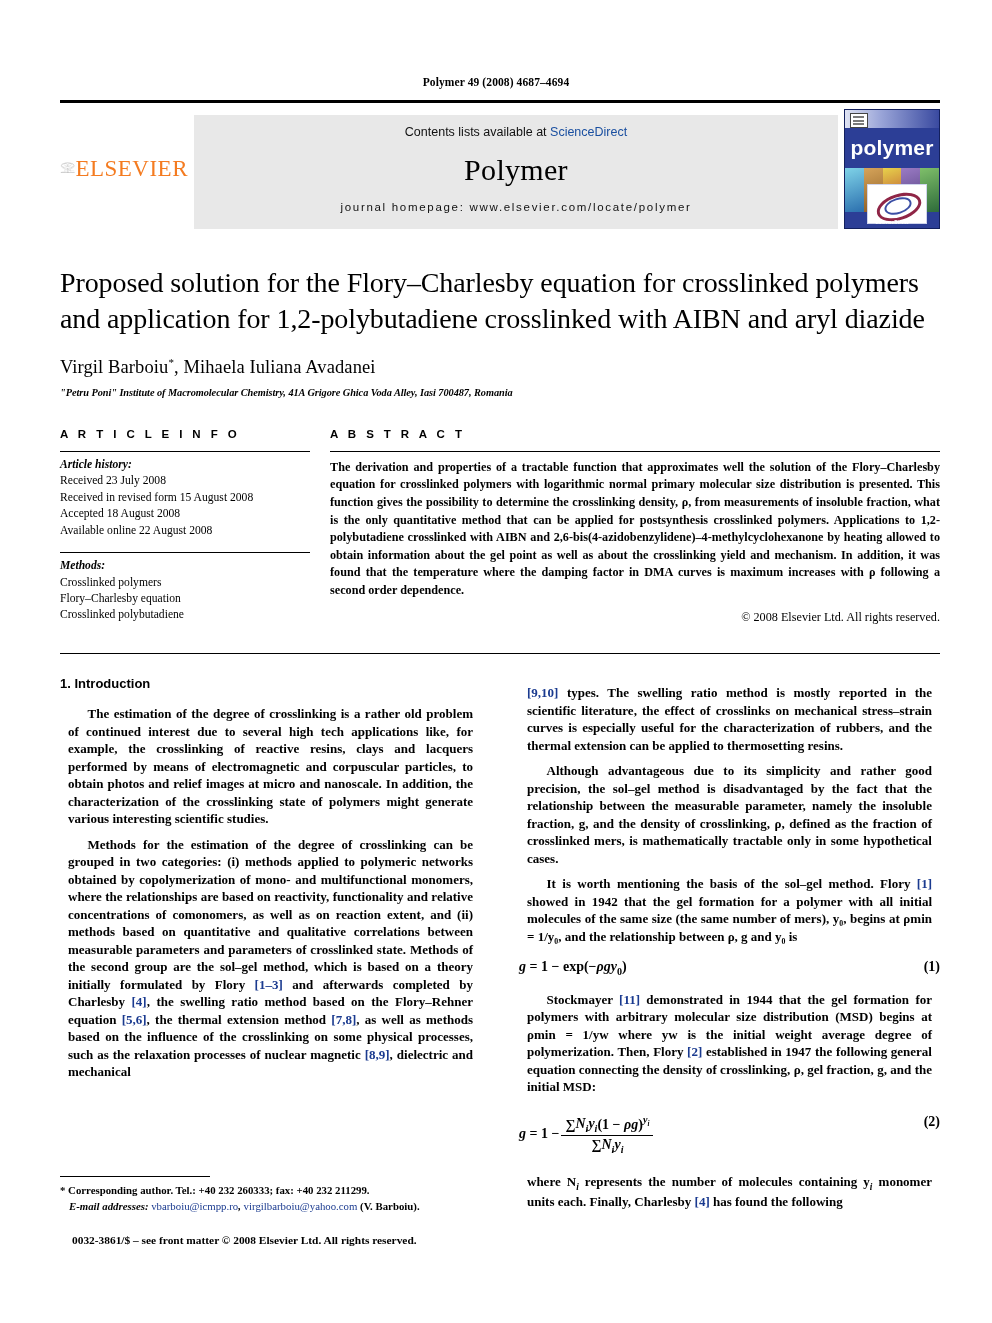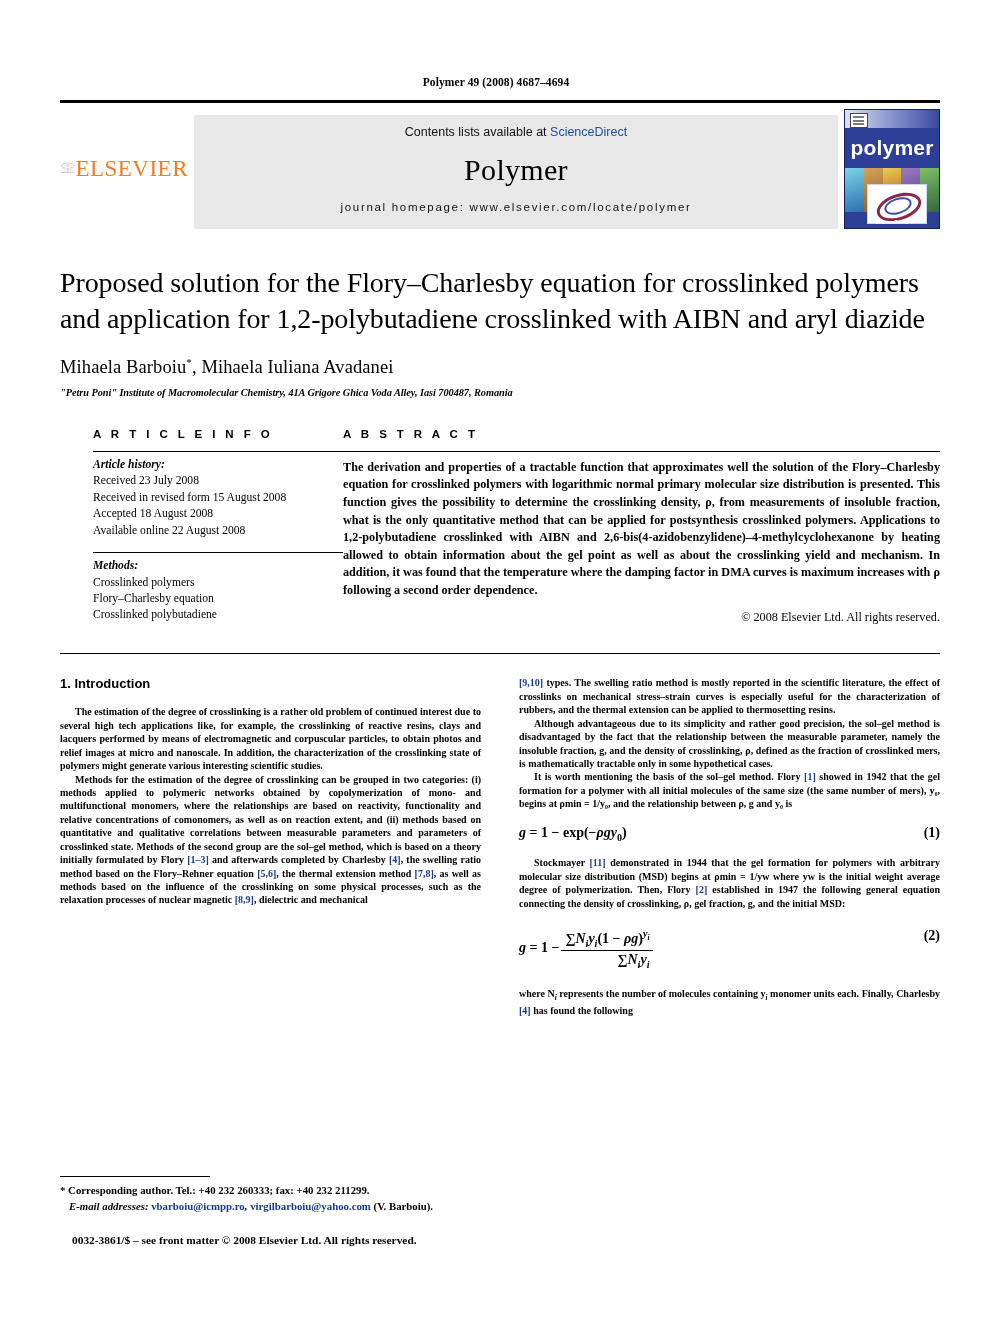--- a/index.html
+++ b/index.html
@@ -169,22 +169,23 @@
   .affil {
     font-size: 10.3px;
     font-style: italic;
     font-weight: bold;
     margin-top: 9px;
     letter-spacing: -.05px;
   }
 
   
   .infoabs {
-    margin: 30px 52px 0 93px;
-    display: flex;
+    margin: 30px 52px 0 60px;
+    display: flex;
+    gap: 20px;
     border-top: 0;
   }
   .col-info { flex: 0 0 250px; }
   .col-abs  { flex: 1 1 auto; }
   .sec-head {
     font-family: "Liberation Sans", sans-serif;
     font-size: 11.5px;
     font-weight: bold;
     letter-spacing: 3.4px;
     margin-bottom: 11px;
@@ -215,43 +216,43 @@
     gap: 38px;
   }
   .col { flex: 1 1 0; min-width: 0; }
   h2.sec {
     font-family: "Liberation Sans", sans-serif;
     font-size: 13px;
     font-weight: bold;
     margin: 0 0 14px 0;
   }
   p.para {
-    margin: 0;
-    font-size: 10px;
+    margin: 8px;
+    font-size: 13px;
     line-height: 1.345;
     text-align: justify;
     text-indent: 1.5em;
     font-weight: bold;
   }
   p.para.noind { text-indent: 0; }
   .ref { color: #1a3a8f; }
   .eqline {
     position: relative;
     font-size: 14px;
     margin: 14px 0 14px 0;
     font-weight: bold;
   }
   .eqno { position: absolute; right: 0; top: 0; font-weight: bold; }
   i.v { font-style: italic; }
   .sub { font-size: .72em; vertical-align: sub; }
   .sup { font-size: .72em; vertical-align: super; }
   .frac {
     display: inline-block;
     vertical-align: middle;
-    text-align: right;
+    text-align: center;
     margin: 0 2px;
   }
   .frac .num { display:block; padding: 0 4px 1px 4px; }
   .frac .den { display:block; border-top: 1.4px solid #000; padding: 1px 4px 0 4px; }
 
   
   .footnote {
     position: absolute;
     left: 60px;
     top: 1176px;
@@ -259,21 +260,21 @@
   }
   .fn-rule { width: 150px; border-top: 1.1px solid #000; margin-bottom: 6px; }
   .fn-line {
     font-size: 10.8px;
     line-height: 1.45;
     font-weight: bold;
     text-indent: -9px;
     padding-left: 9px;
   }
   .fn-line.em { font-style: italic; text-indent: 0; padding-left: 9px; }
-  .mail { color: #1a3a8f; font-style: normal; font-weight: bold; text-align: center; }
+  .mail { color: #1a3a8f; font-style: normal; font-weight: normal; text-align: center; }
   .issn {
     position: absolute;
     left: 72px;
     top: 1233px;
     font-size: 11.4px;
     line-height: 1.35;
     font-weight: bold;
   }
 </style>
 </head>
@@ -337,21 +338,21 @@
         <div class="cover-foot">
           <b>ScienceDirect</b>
         </div>
       </div>
 
     </div>
   </div>
 
   <div class="titleblock">
     <h1 class="paper-title">Proposed solution for the Flory–Charlesby equation for crosslinked polymers and application for 1,2-polybutadiene crosslinked with AIBN and aryl diazide</h1>
-    <div class="authors"><span>Mihaela Barboiu</span><sup>*</sup><span>, Mihaela Iuliana Avadanei</span></div>
+    <div class="authors"><span>Virgil Barboiu</span><sup>*</sup><span>, Mihaela Iuliana Avadanei</span></div>
     <div class="affil">"Petru Poni" Institute of Macromolecular Chemistry, 41A Grigore Ghica Voda Alley, Iasi 700487, Romania</div>
   </div>
 
   <div class="infoabs">
 
     <div class="col-info">
       <div class="sec-head">A R T I C L E   I N F O</div>
       <div class="rule"></div>
       <div class="info-group">
         <div class="lbl">Article history:</div>

